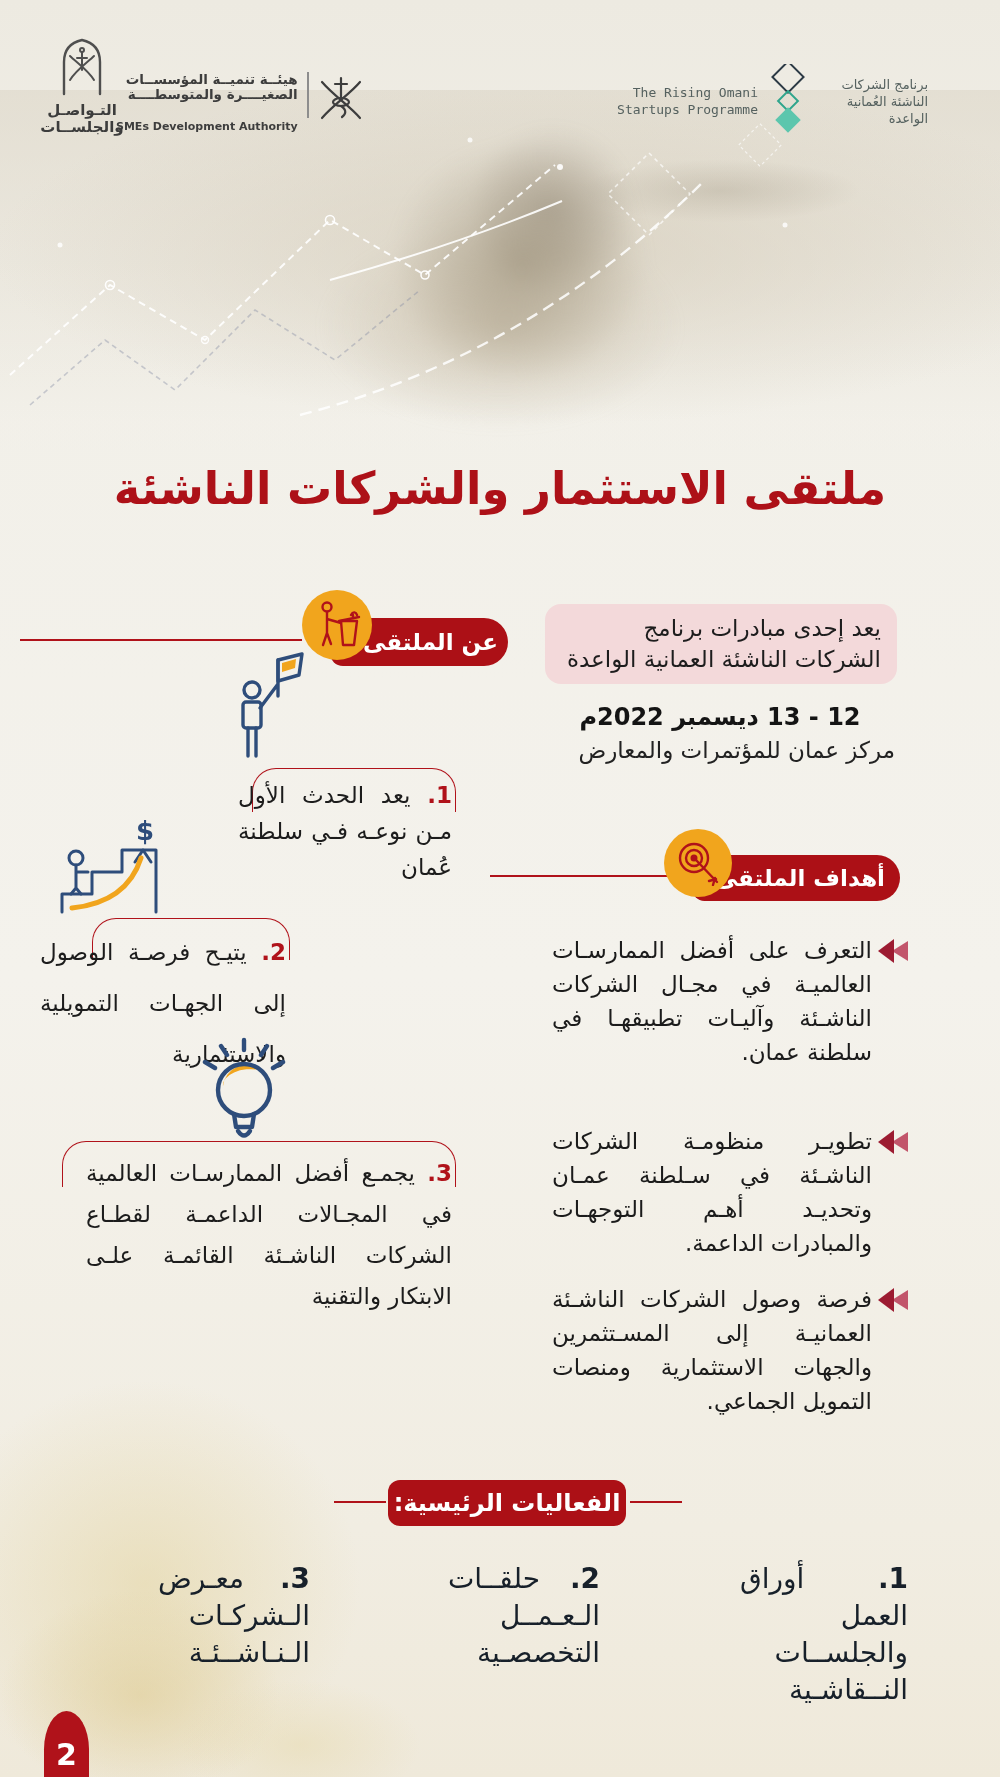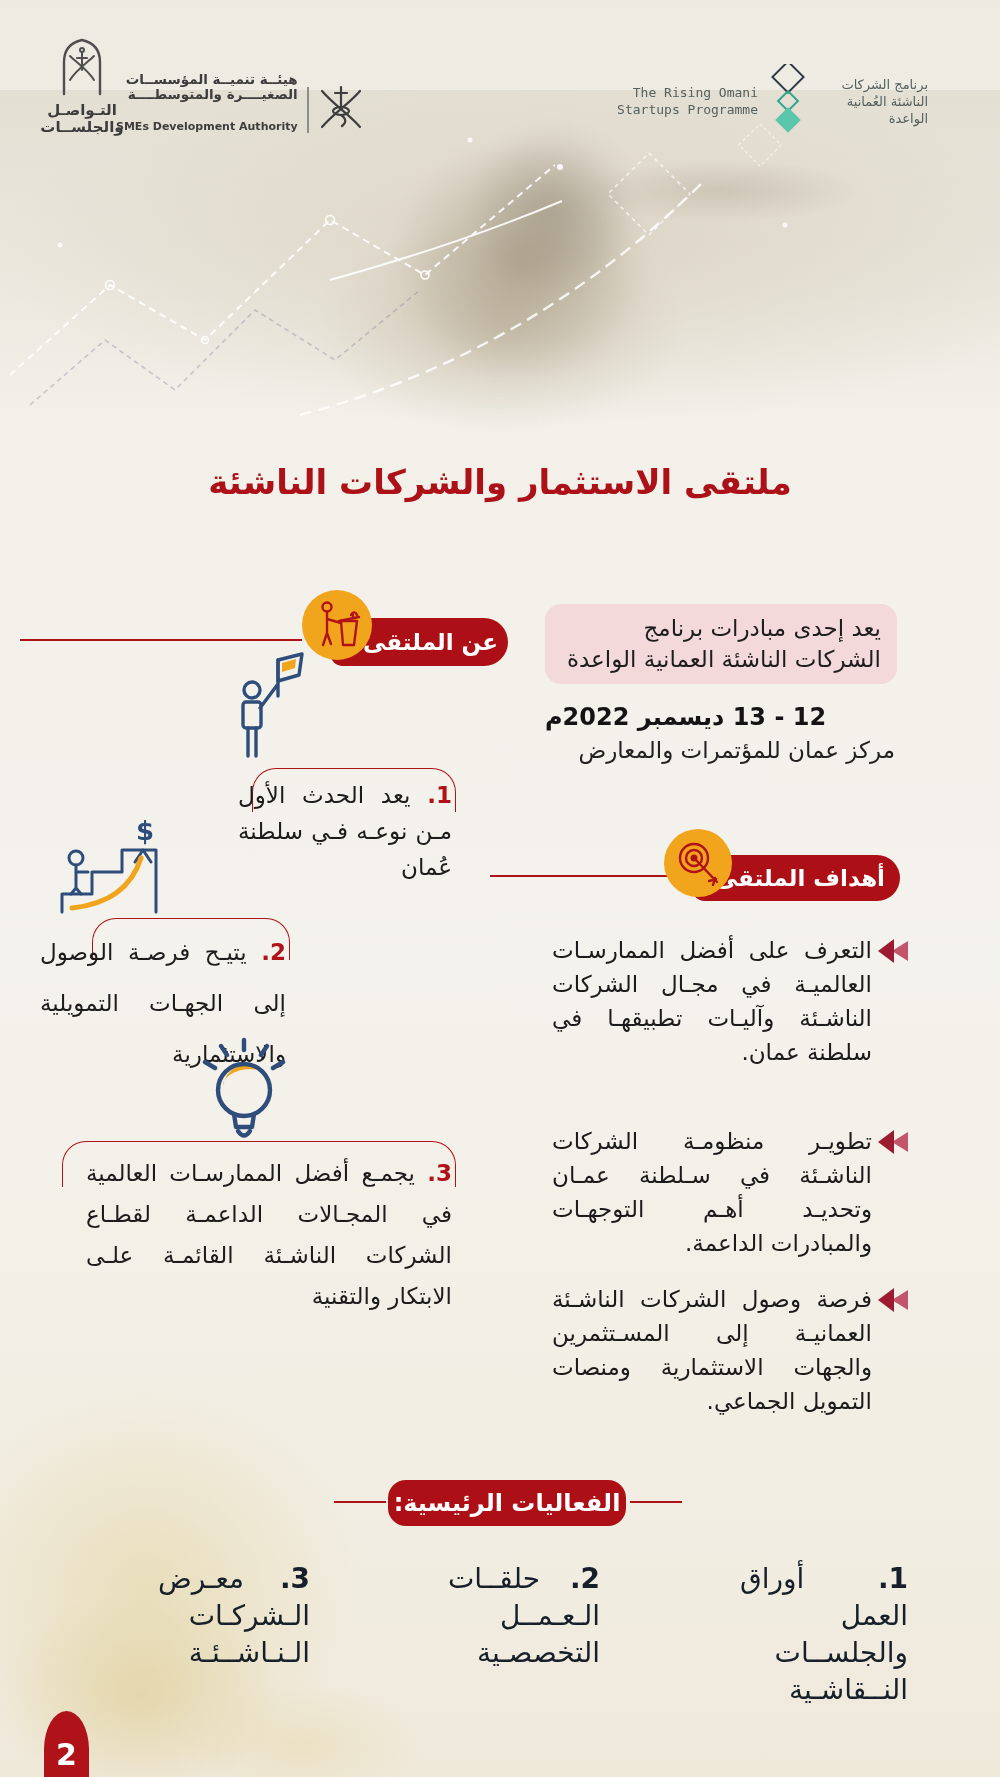--- a/index.html
+++ b/index.html
@@ -31,50 +31,50 @@
   .stain { position:absolute; pointer-events:none; }
   .st1 { left:-70px; top:1380px; width:430px; height:410px;
     background:radial-gradient(closest-side, rgba(226,209,152,.5), rgba(226,209,152,0)); }
   .st2 { left:0px; top:1590px; width:280px; height:210px;
     background:radial-gradient(closest-side, rgba(222,203,146,.55), rgba(222,203,146,0)); }
   .st3 { left:180px; top:1680px; width:240px; height:130px;
     background:radial-gradient(closest-side, rgba(228,213,160,.4), rgba(228,213,160,0)); }
   
   .gov { position:absolute; left:26px; top:36px; width:112px; text-align:center; color:#3c3c3c; }
   .gov-text { font-size:15px; font-weight:bold; line-height:17px; margin-top:2px; }
-  .smes { position:absolute; left:116px; top:72px; display:flex; align-items:flex-end; direction:ltr; }
+  .smes { position:absolute; left:116px; top:72px; display:flex; align-items:flex-start; direction:ltr; }
   .smes-txt { text-align:right; }
   .smes-ar { direction:rtl; font-size:13.5px; font-weight:bold; color:#3d3d3d; line-height:15px; }
   .smes-en { font-size:11px; font-weight:bold; color:#3d3d3d; margin-top:18px; }
   .smes-div { width:2px; height:46px; background:#8d8d8d; margin:0 9px; }
   .prog { position:absolute; left:612px; top:64px; display:flex; align-items:center; direction:ltr; }
   .prog-en { font-family:"DejaVu Sans Mono", monospace; font-size:13px; color:#55615f; text-align:right; line-height:17px; width:146px; }
   .prog-ar { direction:rtl; font-size:13px; color:#55615f; text-align:right; line-height:17px; width:110px; }
   .diamonds { margin:0 10px; }
   
   .title { position:absolute; left:0; top:462px; width:1000px; text-align:center;
-    font-size:34px; font-weight:bold; color:#ad1118; }
+    font-size:45px; font-weight:bold; color:#ad1118; }
   
   .hline { position:absolute; height:2px; background:#b0121a; }
   .badge { position:absolute; background:#ac1016; color:#fff; font-weight:bold; font-size:23px;
     display:flex; align-items:center; }
   .badge-about { left:330px; top:618px; width:178px; height:48px; border-radius:12px 26px 26px 14px;
     justify-content:flex-start; padding-right:10px; z-index:1; }
   .badge-goals { left:692px; top:855px; width:208px; height:46px; border-radius:12px 26px 26px 14px;
     justify-content:flex-start; padding-right:15px; z-index:1; }
-  .badge-events { left:388px; top:1480px; width:238px; height:46px; border-radius:18px;
+  .badge-events { left:388px; top:1480px; width:238px; height:46px; border-radius:12px;
     justify-content:center; font-size:24px; }
   .ycircle { position:absolute; border-radius:50%; background:#f1a51d;
     display:flex; align-items:center; justify-content:center; z-index:2; }
   .yc-about { left:302px; top:590px; width:70px; height:70px; }
   .yc-goals { left:664px; top:829px; width:68px; height:68px; }
   
   .pinkbox { position:absolute; left:545px; top:604px; width:352px; padding:9px 16px;
     background:#f3d9da; border-radius:16px; font-size:23px; line-height:31px; text-align:right; color:#1d1d1d; }
-  .date  { position:absolute; left:545px; top:703px; width:350px; text-align:left;
+  .date  { position:absolute; left:545px; top:703px; width:350px; text-align:center;
     font-weight:bold; font-size:24px; color:#141414; }
   .venue { position:absolute; left:545px; top:737px; width:350px; text-align:right; font-size:23px; color:#222; }
   
   .item { position:absolute; font-size:23px; text-align:justify; text-align-last:right; color:#1c1c1c; }
   .item .num { color:#b0121a; font-weight:bold; }
   .item1 { left:238px; top:777px; width:214px; line-height:36px; }
   .item2 { left:40px;  top:927px; width:246px; line-height:51px; }
   .item3 { left:86px;  top:1153px; width:366px; line-height:41px; }
   .bracket { position:absolute; border:1.6px solid #b0121a; border-bottom:none; border-radius:24px 24px 0 0; }
   .bk1 { left:252px; top:768px; width:204px; height:44px; }

